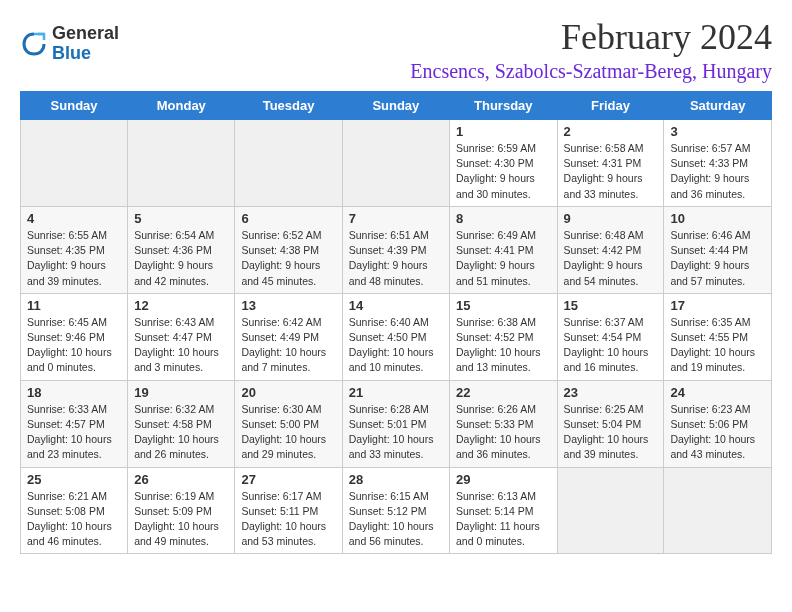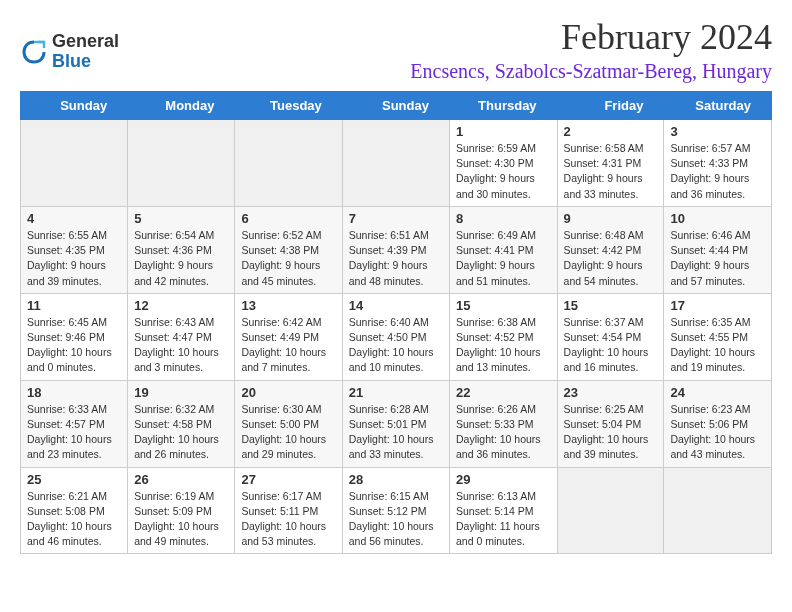--- a/index.html
+++ b/index.html
@@ -12,21 +12,21 @@
     }
     .header-section {
       display: flex;
       align-items: flex-start;
       justify-content: space-between;
       margin-bottom: 8px;
     }
     .logo {
       display: flex;
       align-items: center;
-      margin-top: 16px;
+      margin-top: 8px;
     }
     .logo-text {
       display: flex;
       flex-direction: column;
       line-height: 1.1;
     }
     .logo-general {
       font-size: 18px;
       font-weight: bold;
       color: #333;
@@ -56,21 +56,21 @@
       margin-top: 2px;
     }
     .calendar {
       width: 100%;
       border-collapse: collapse;
       margin-top: 4px;
     }
     .calendar th {
       background-color: #2d7dd2;
       color: #fff;
-      text-align: right;
+      text-align: center;
       padding: 6px 20px;
       font-size: 13px;
       font-weight: bold;
       border: 1px solid #2d7dd2;
     }
     .calendar td {
       vertical-align: top;
       border: 1px solid #ccc;
       padding: 4px 6px;
       width: 108px;

